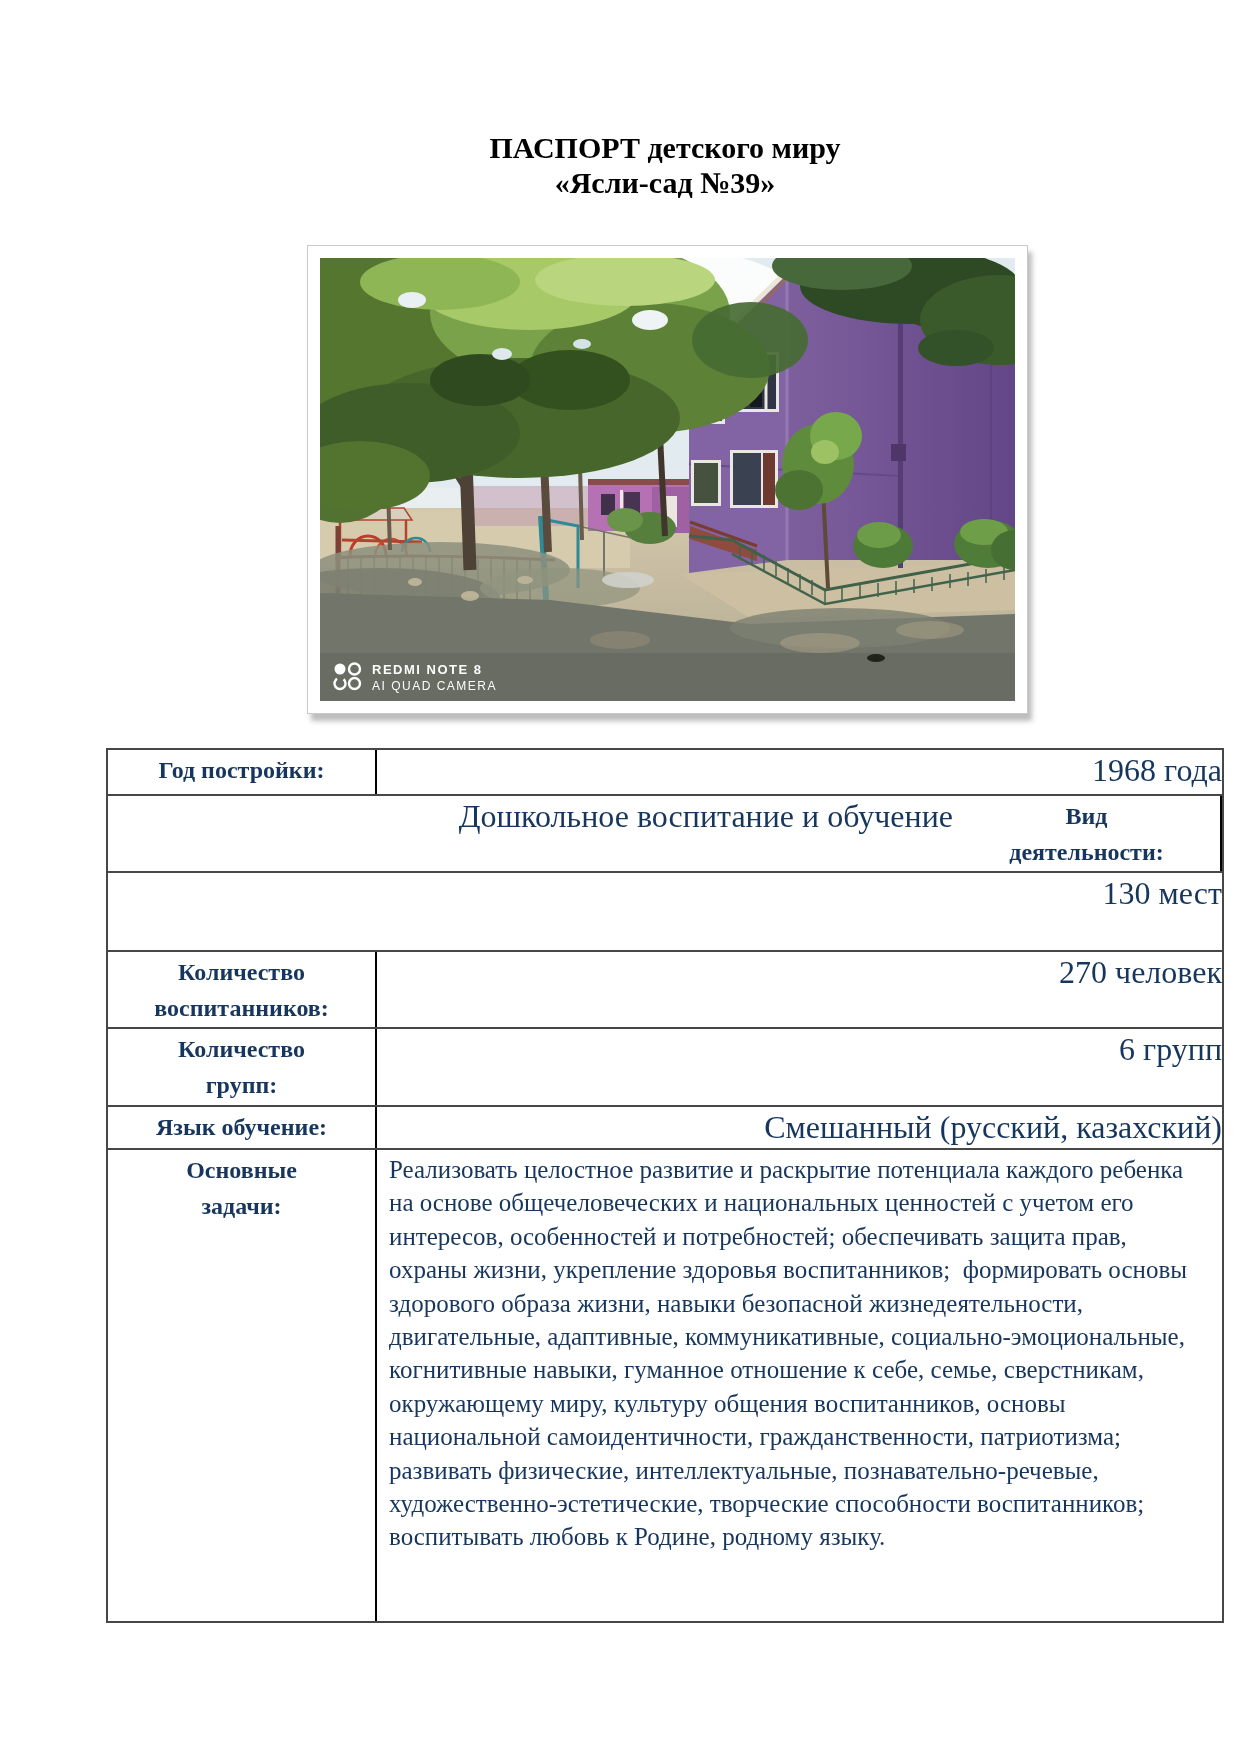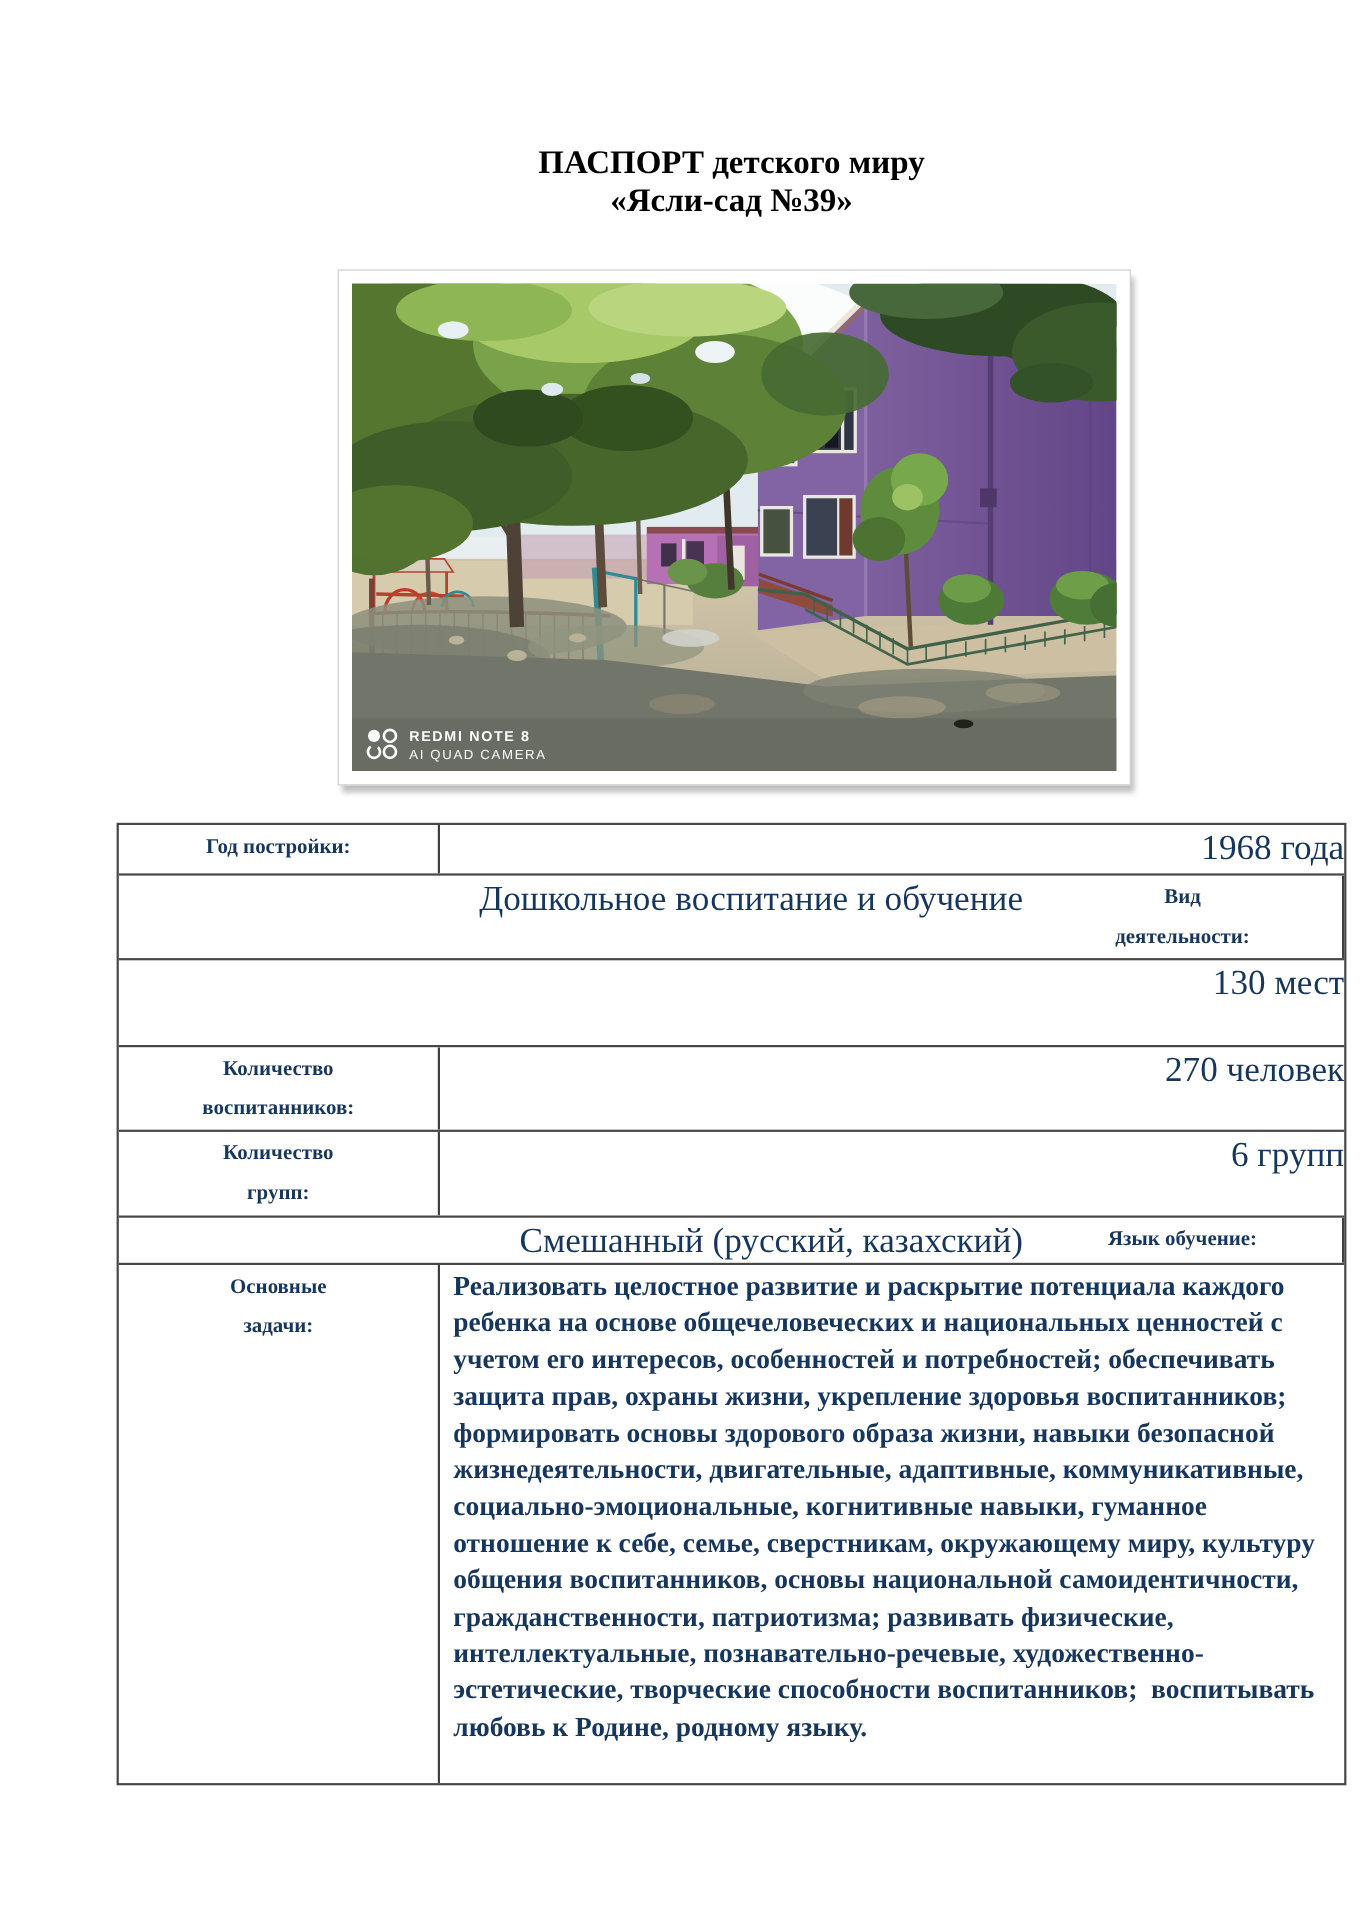--- a/index.html
+++ b/index.html
@@ -21,29 +21,29 @@
   .photo-frame svg{display:block;width:695px;height:443px;}
   
   .ptable{
     position:absolute;left:106px;top:748px;width:1118px;
     border:2px solid #474747;box-sizing:border-box;color:#17365d;background:#fff;
   }
   .tr{display:flex;box-sizing:border-box;border-top:2px solid #474747;overflow:hidden;}
   .tr:first-child{border-top:none;}
   .td{box-sizing:border-box;}
   .td.lbl{
-    width:292px;border-right:2px solid #404040;text-align:center;font-weight:700;
-    white-space:pre-line;font-size:19px;line-height:36px;padding-top:2px;
+    width:269px;border-right:2px solid #000000;text-align:center;font-weight:700;
+    white-space:pre-line;font-size:24px;line-height:36px;padding-top:2px;
   }
   .td.val{flex:1;text-align:right;font-size:32px;line-height:36px;padding-top:2px;}
   .r1{height:44px}.r2{height:77px}.r3{height:79px}.r4{height:77px}
   .r5{height:78px}.r6{height:43px}.r7{height:473px}
   .r7 .val{
     text-align:left;font-size:25px;line-height:33.4px;
-    padding:3px 14px 0 12px;white-space:pre-wrap;font-weight:bold;
+    padding:3px 14px 0 12px;white-space:pre-wrap;
   }
   .wm-text{font-family:"Liberation Sans","DejaVu Sans",sans-serif;fill:#fdfdfd;letter-spacing:1.5px;}
 </style>
 </head>
 <body>
 
 <div class="page">
 
   <div class="title-block">
     <div>ПАСПОРТ детского миру</div>
@@ -282,22 +282,22 @@
       <div class="td lbl">Количество
 воспитанников:</div>
       <div class="td val">270 человек</div>
     </div>
     <div class="tr r5">
       <div class="td lbl">Количество
 групп:</div>
       <div class="td val">6 групп</div>
     </div>
     <div class="tr r6">
+      <div class="td lbl">Язык обучение:</div>
       <div class="td val">Смешанный (русский, казахский)</div>
-      <div class="td lbl">Язык обучение:</div>
     </div>
     <div class="tr r7">
       <div class="td lbl">Основные
 задачи:</div>
       <div class="td val">Реализовать целостное развитие и раскрытие потенциала каждого ребенка на основе общечеловеческих и национальных ценностей с учетом его интересов, особенностей и потребностей; обеспечивать защита прав, охраны жизни, укрепление здоровья воспитанников;  формировать основы здорового образа жизни, навыки безопасной жизнедеятельности, двигательные, адаптивные, коммуникативные, социально-эмоциональные, когнитивные навыки, гуманное отношение к себе, семье, сверстникам, окружающему миру, культуру общения воспитанников, основы национальной самоидентичности, гражданственности, патриотизма; развивать физические, интеллектуальные, познавательно-речевые, художественно-эстетические, творческие способности воспитанников;  воспитывать любовь к Родине, родному языку.</div>
     </div>
   </div>
 
 </div>
 

